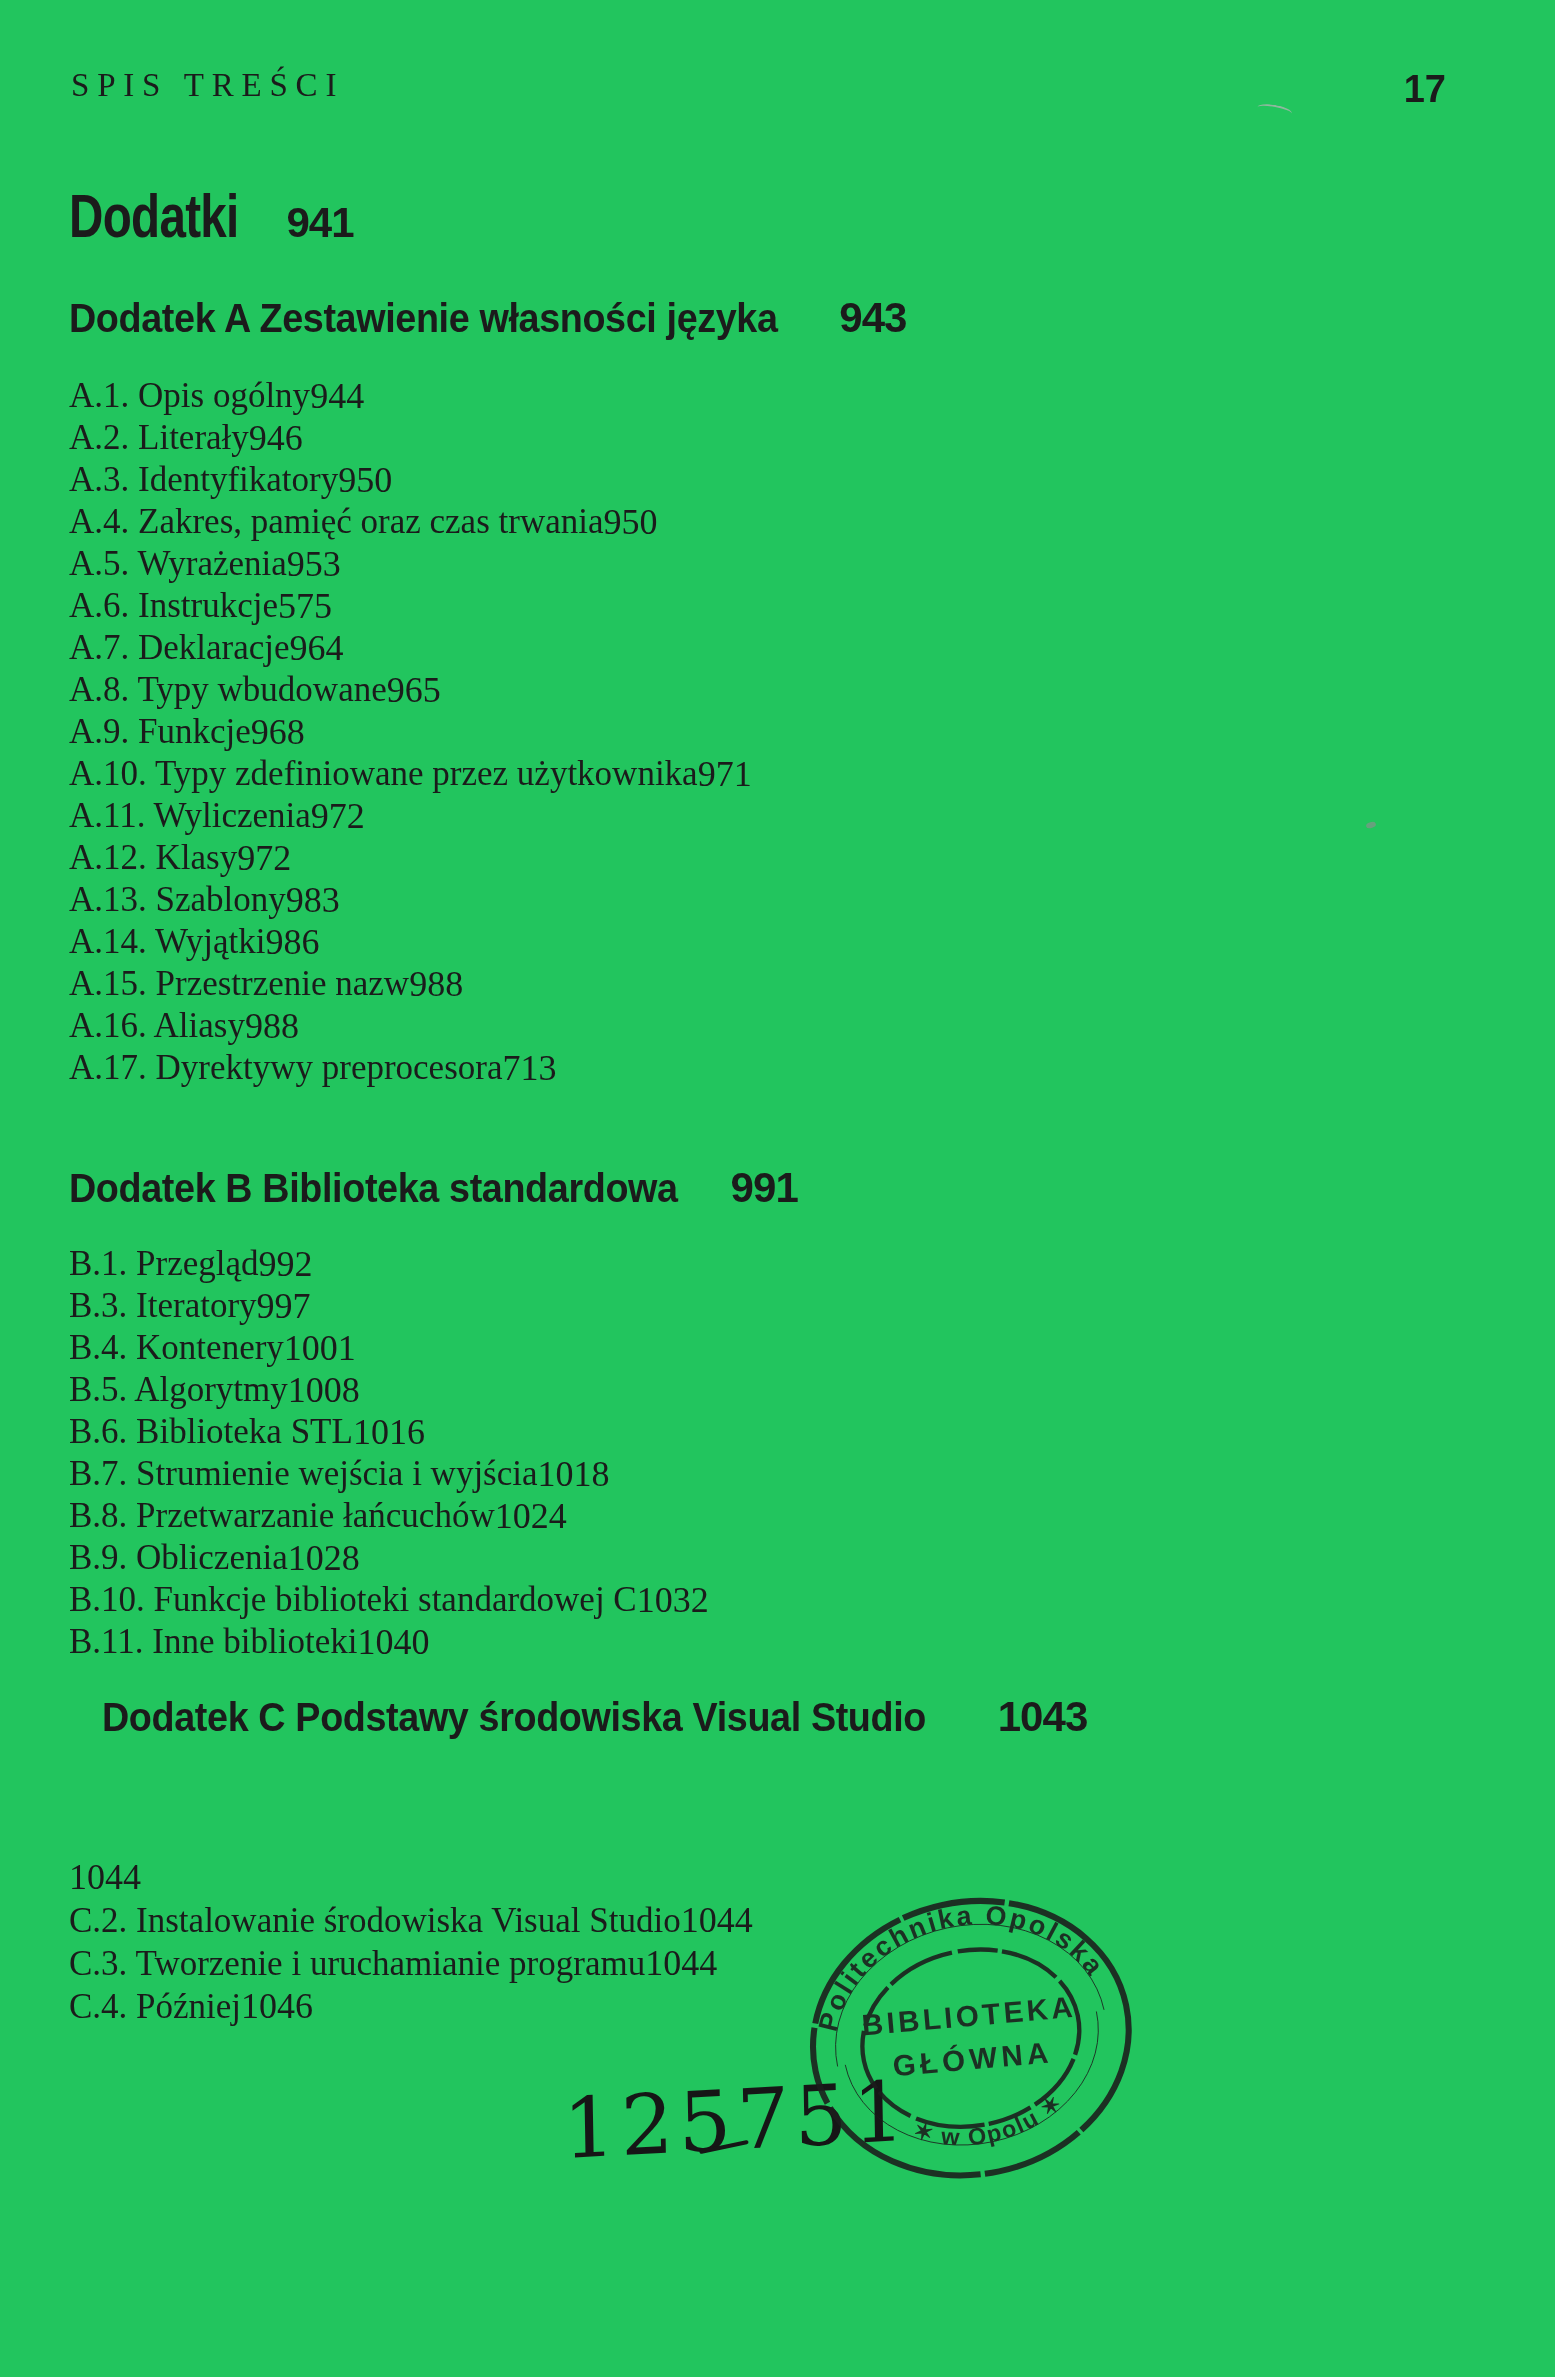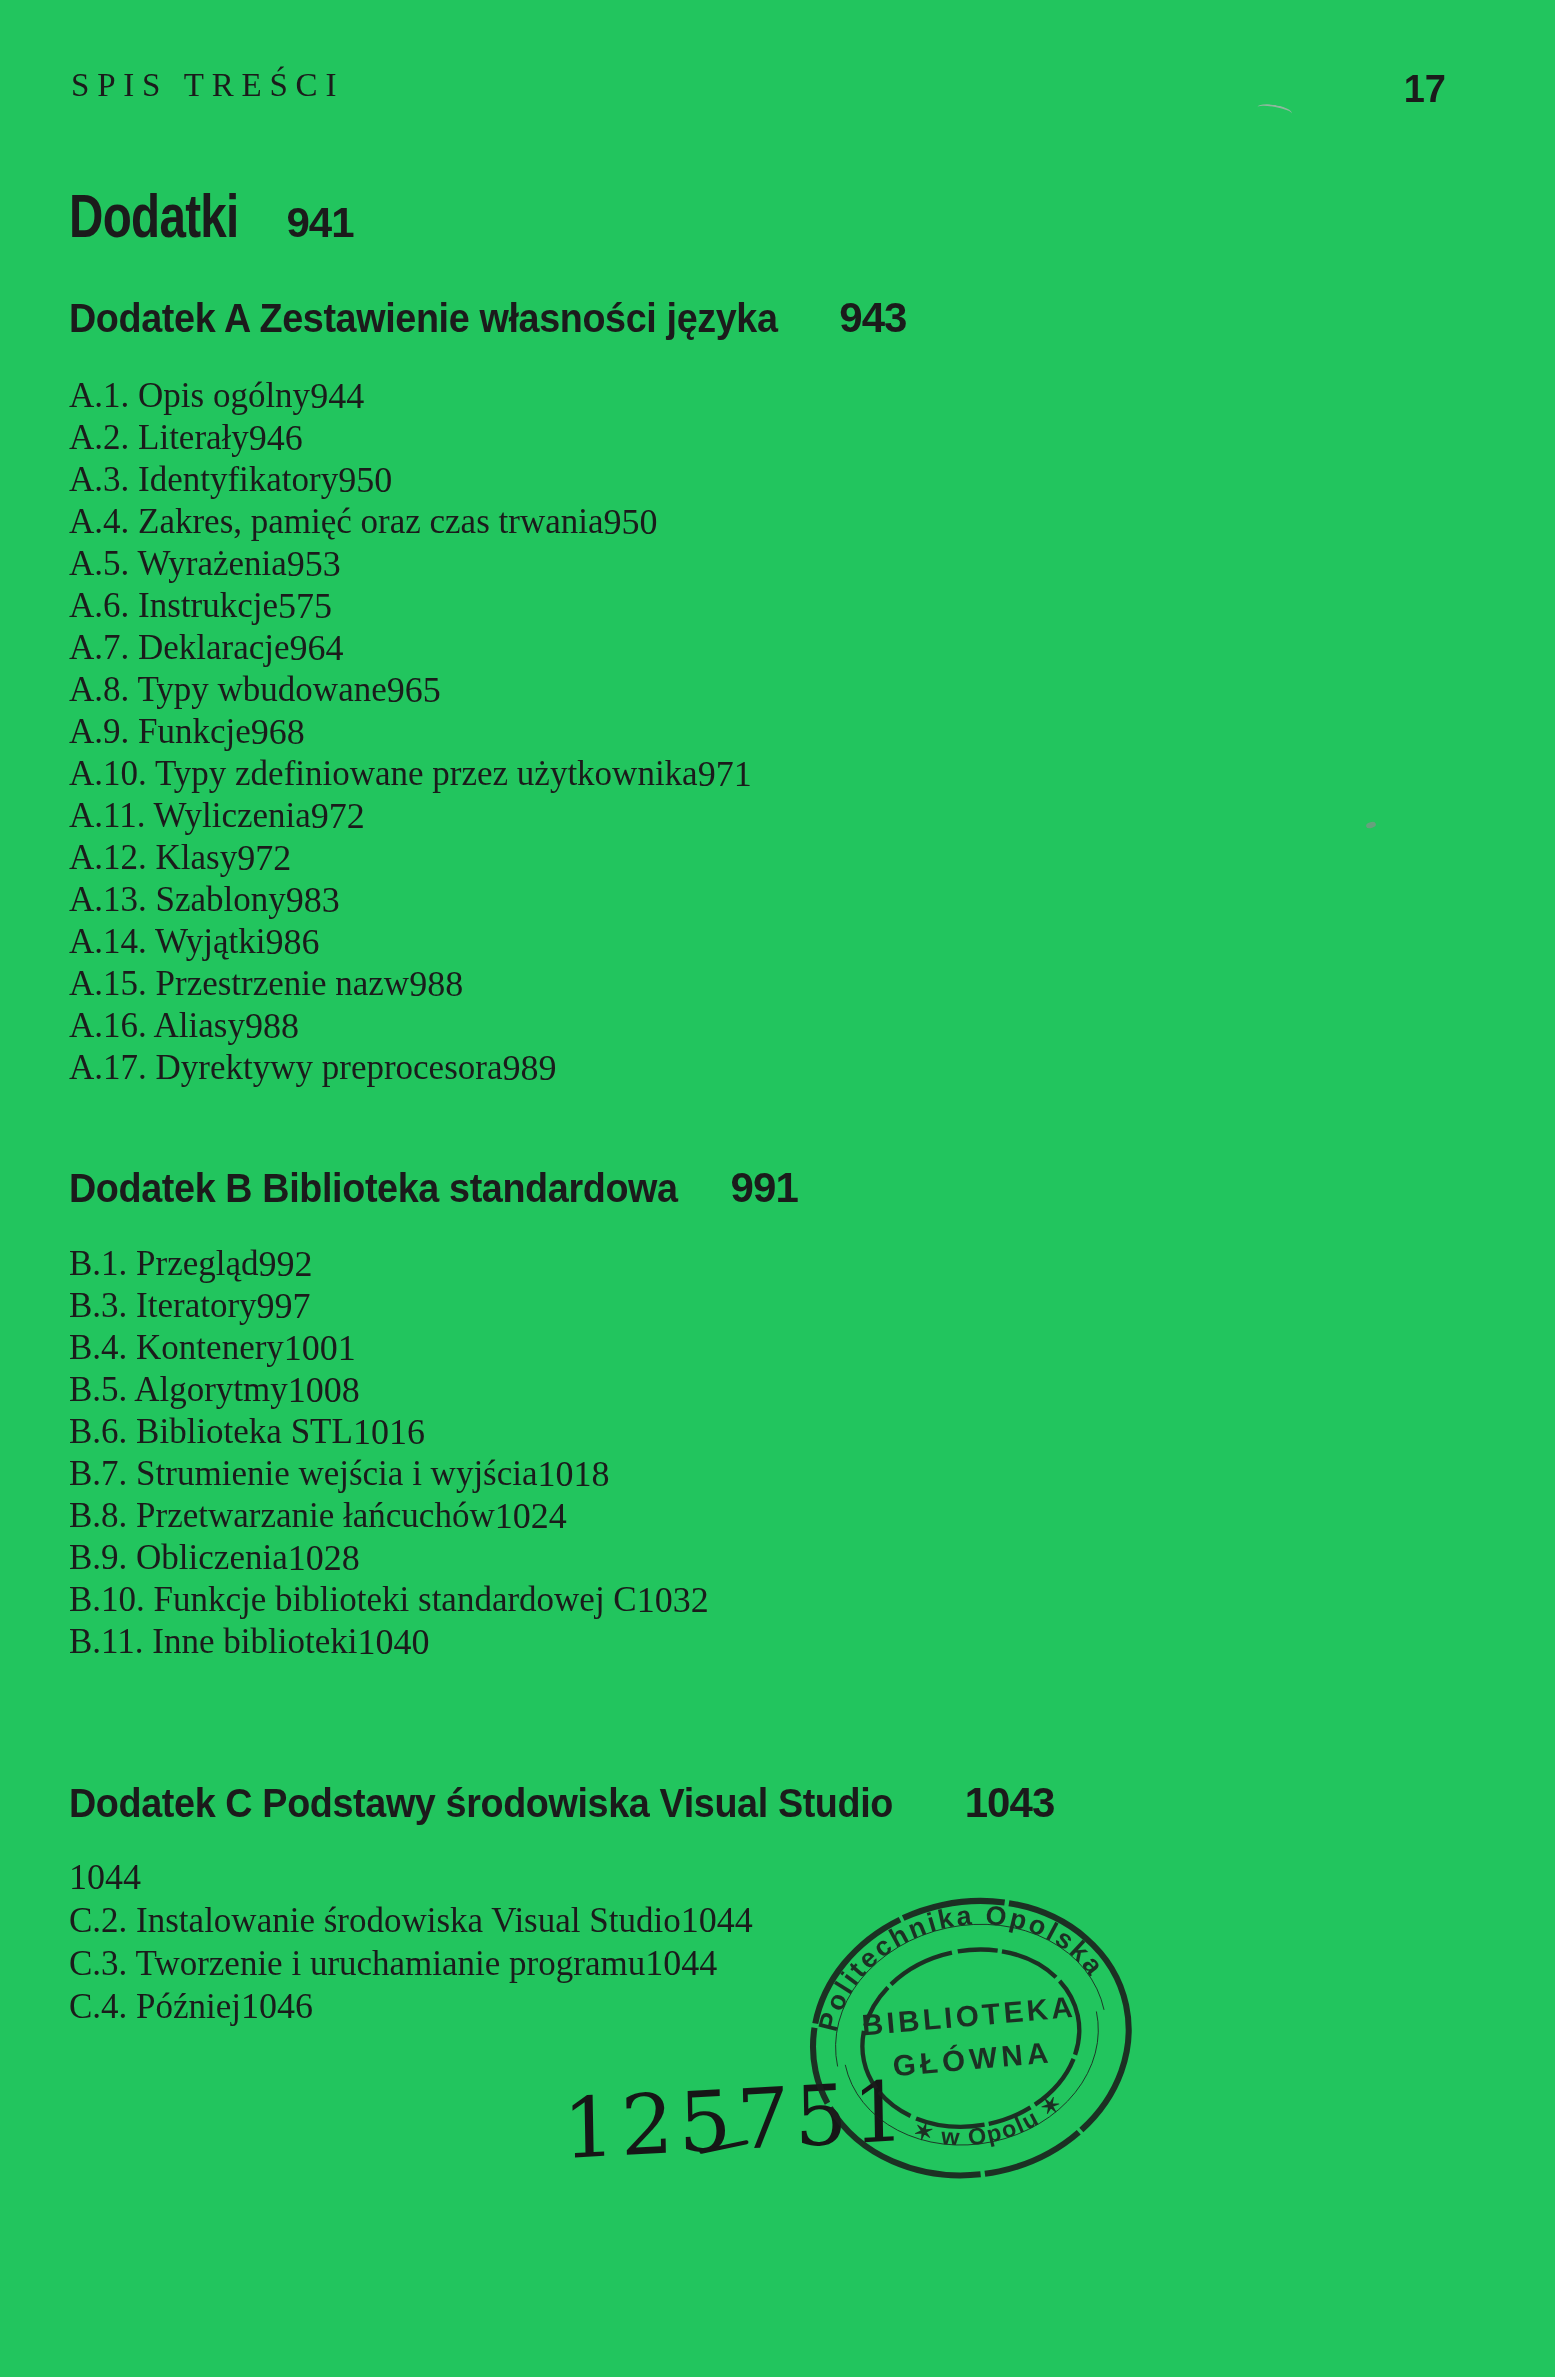--- a/index.html
+++ b/index.html
@@ -30,21 +30,21 @@
     font-family:"Liberation Sans", sans-serif;font-weight:bold;
     white-space:nowrap;
   }
   .heading-row .ht{display:inline-block;transform-origin:0 100%;}
   #main-heading{top:181px;}
   #main-heading .ht{font-size:61px;transform:scaleX(0.78);letter-spacing:-0.9px;}
   .sec-heading .ht{font-size:41px;transform:scaleX(0.92);letter-spacing:-0.4px;}
   .heading-row .num{font-size:42px;letter-spacing:-0.9px;}
   #sec-heading-a{top:294px;}
   #sec-heading-b{top:1164px;}
-  #sec-heading-c{top:1779px;}
+  #sec-heading-c{top:1693px;margin-left:33px;}
   
   .entries{position:absolute;left:69px;width:1370px;}
   #entries-a{top:375px;}
   #entries-b{top:1243px;}
   #entries-c{top:1856px;}
   .entries .row{
     display:flex;justify-content:flex-start;
     height:42px;line-height:42px;
     font-size:35px;white-space:nowrap;
   }
@@ -158,21 +158,21 @@
       <div class="row">
         <span class="label">A.15. Przestrzenie nazw</span>
         <span class="pagenum">988</span>
       </div>
       <div class="row">
         <span class="label">A.16. Aliasy</span>
         <span class="pagenum">988</span>
       </div>
       <div class="row">
         <span class="label">A.17. Dyrektywy preprocesora</span>
-        <span class="pagenum">989</span>
+        <span class="pagenum">713</span>
       </div>
     </div>
 
   <div class="heading-row sec-heading" id="sec-heading-b">
     <span class="ht">Dodatek B Biblioteka standardowa</span>
     <span class="num">991</span>
   </div>
   <div class="entries" id="entries-b">
 
   <div class="row">

